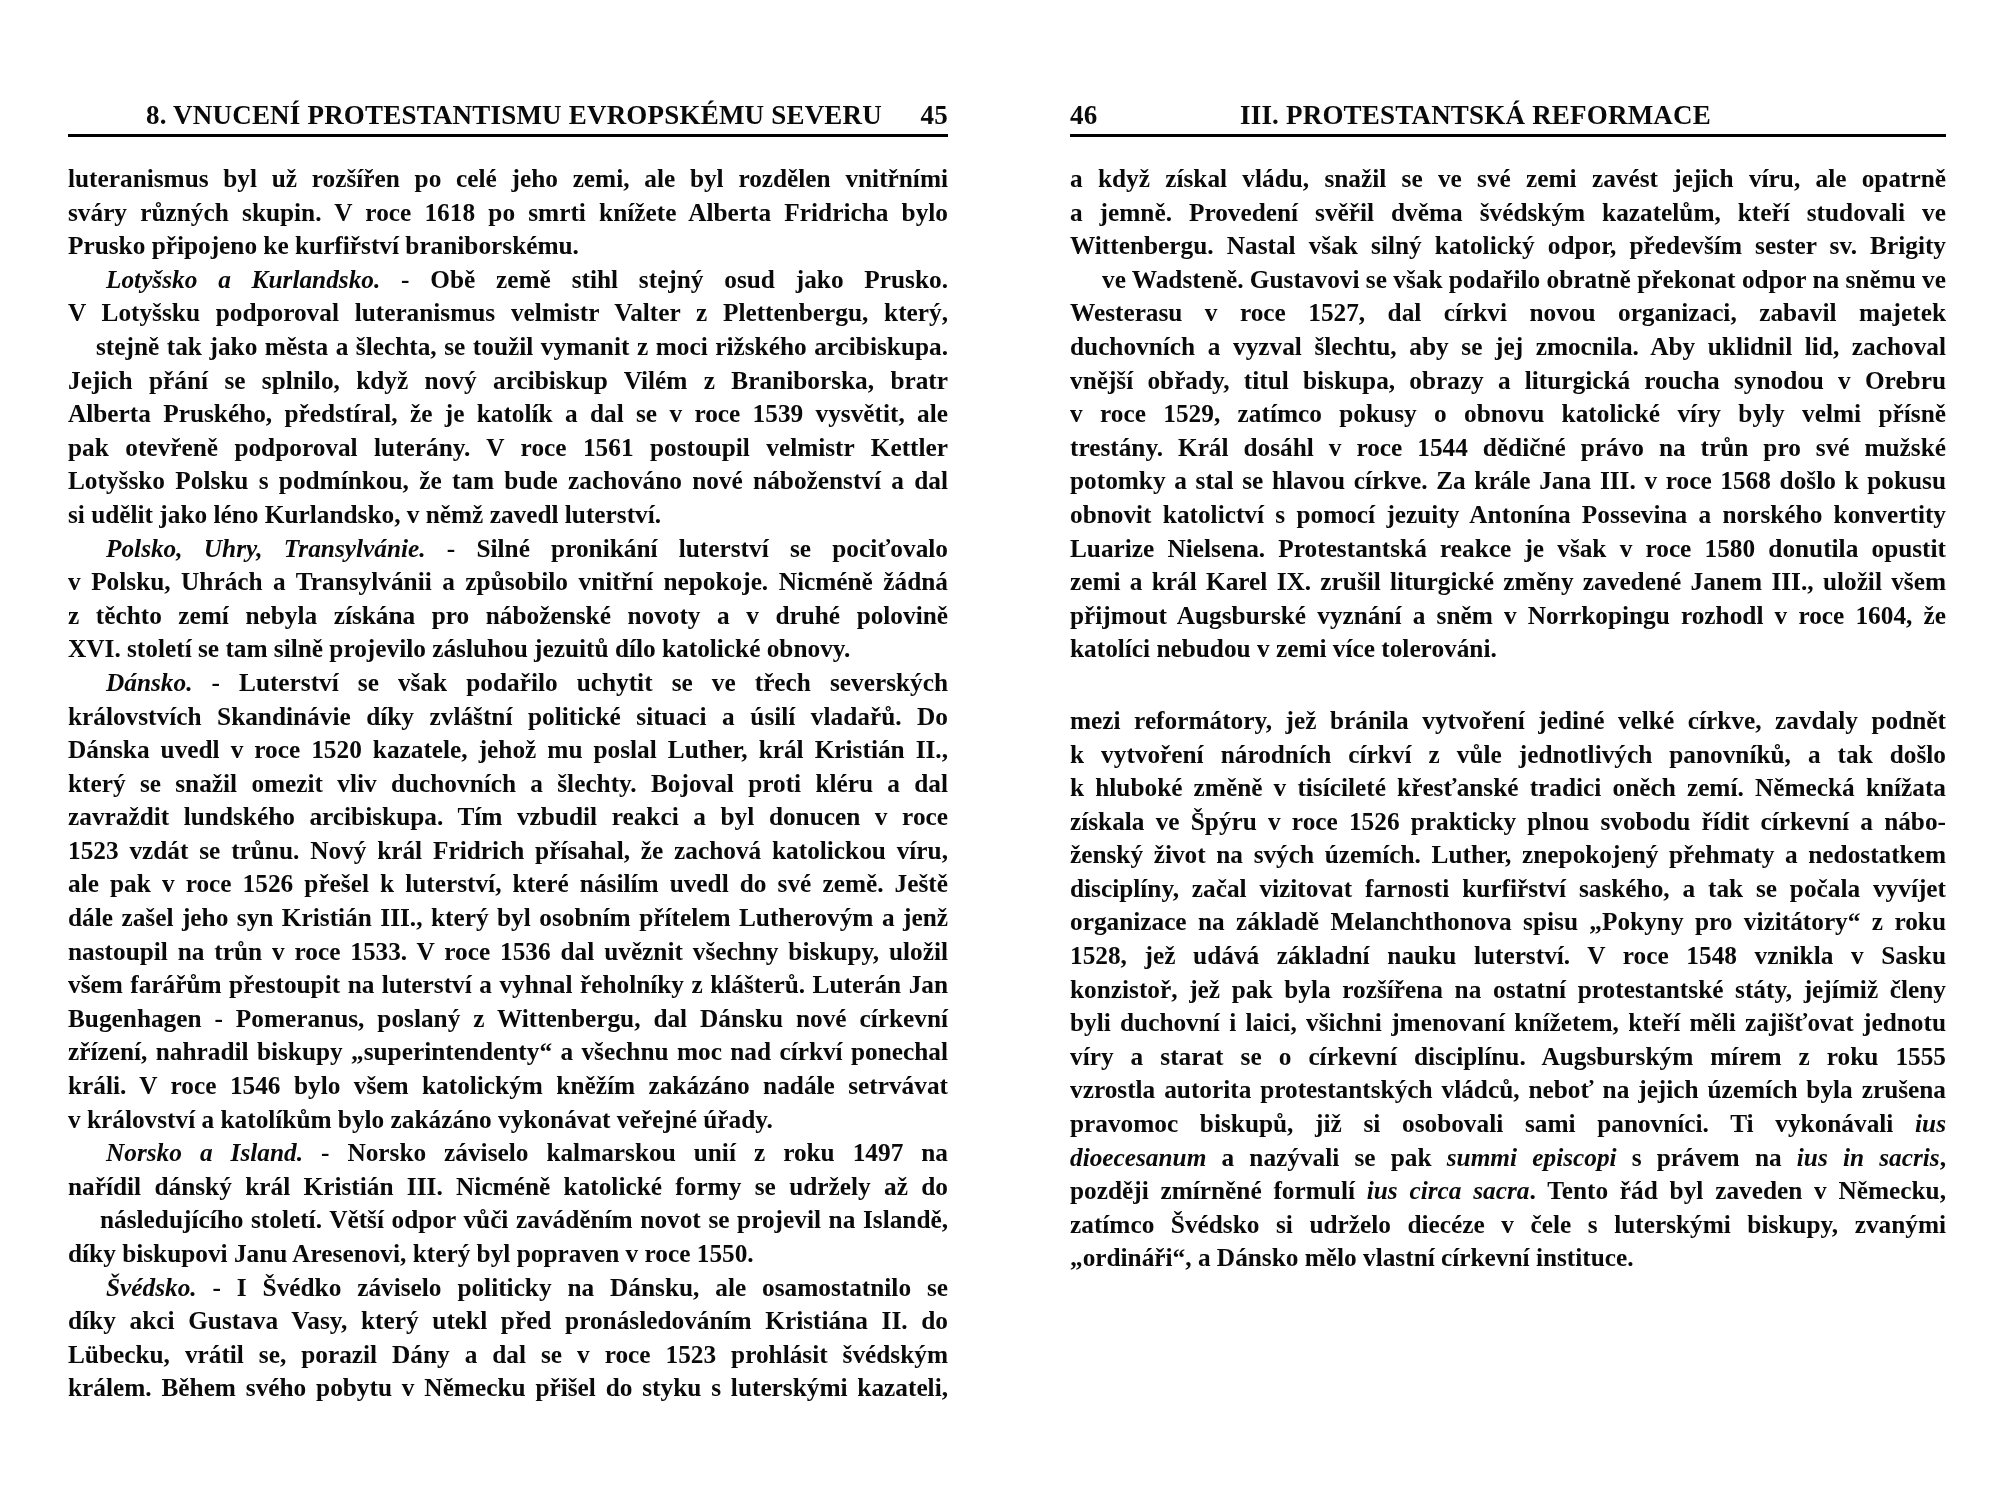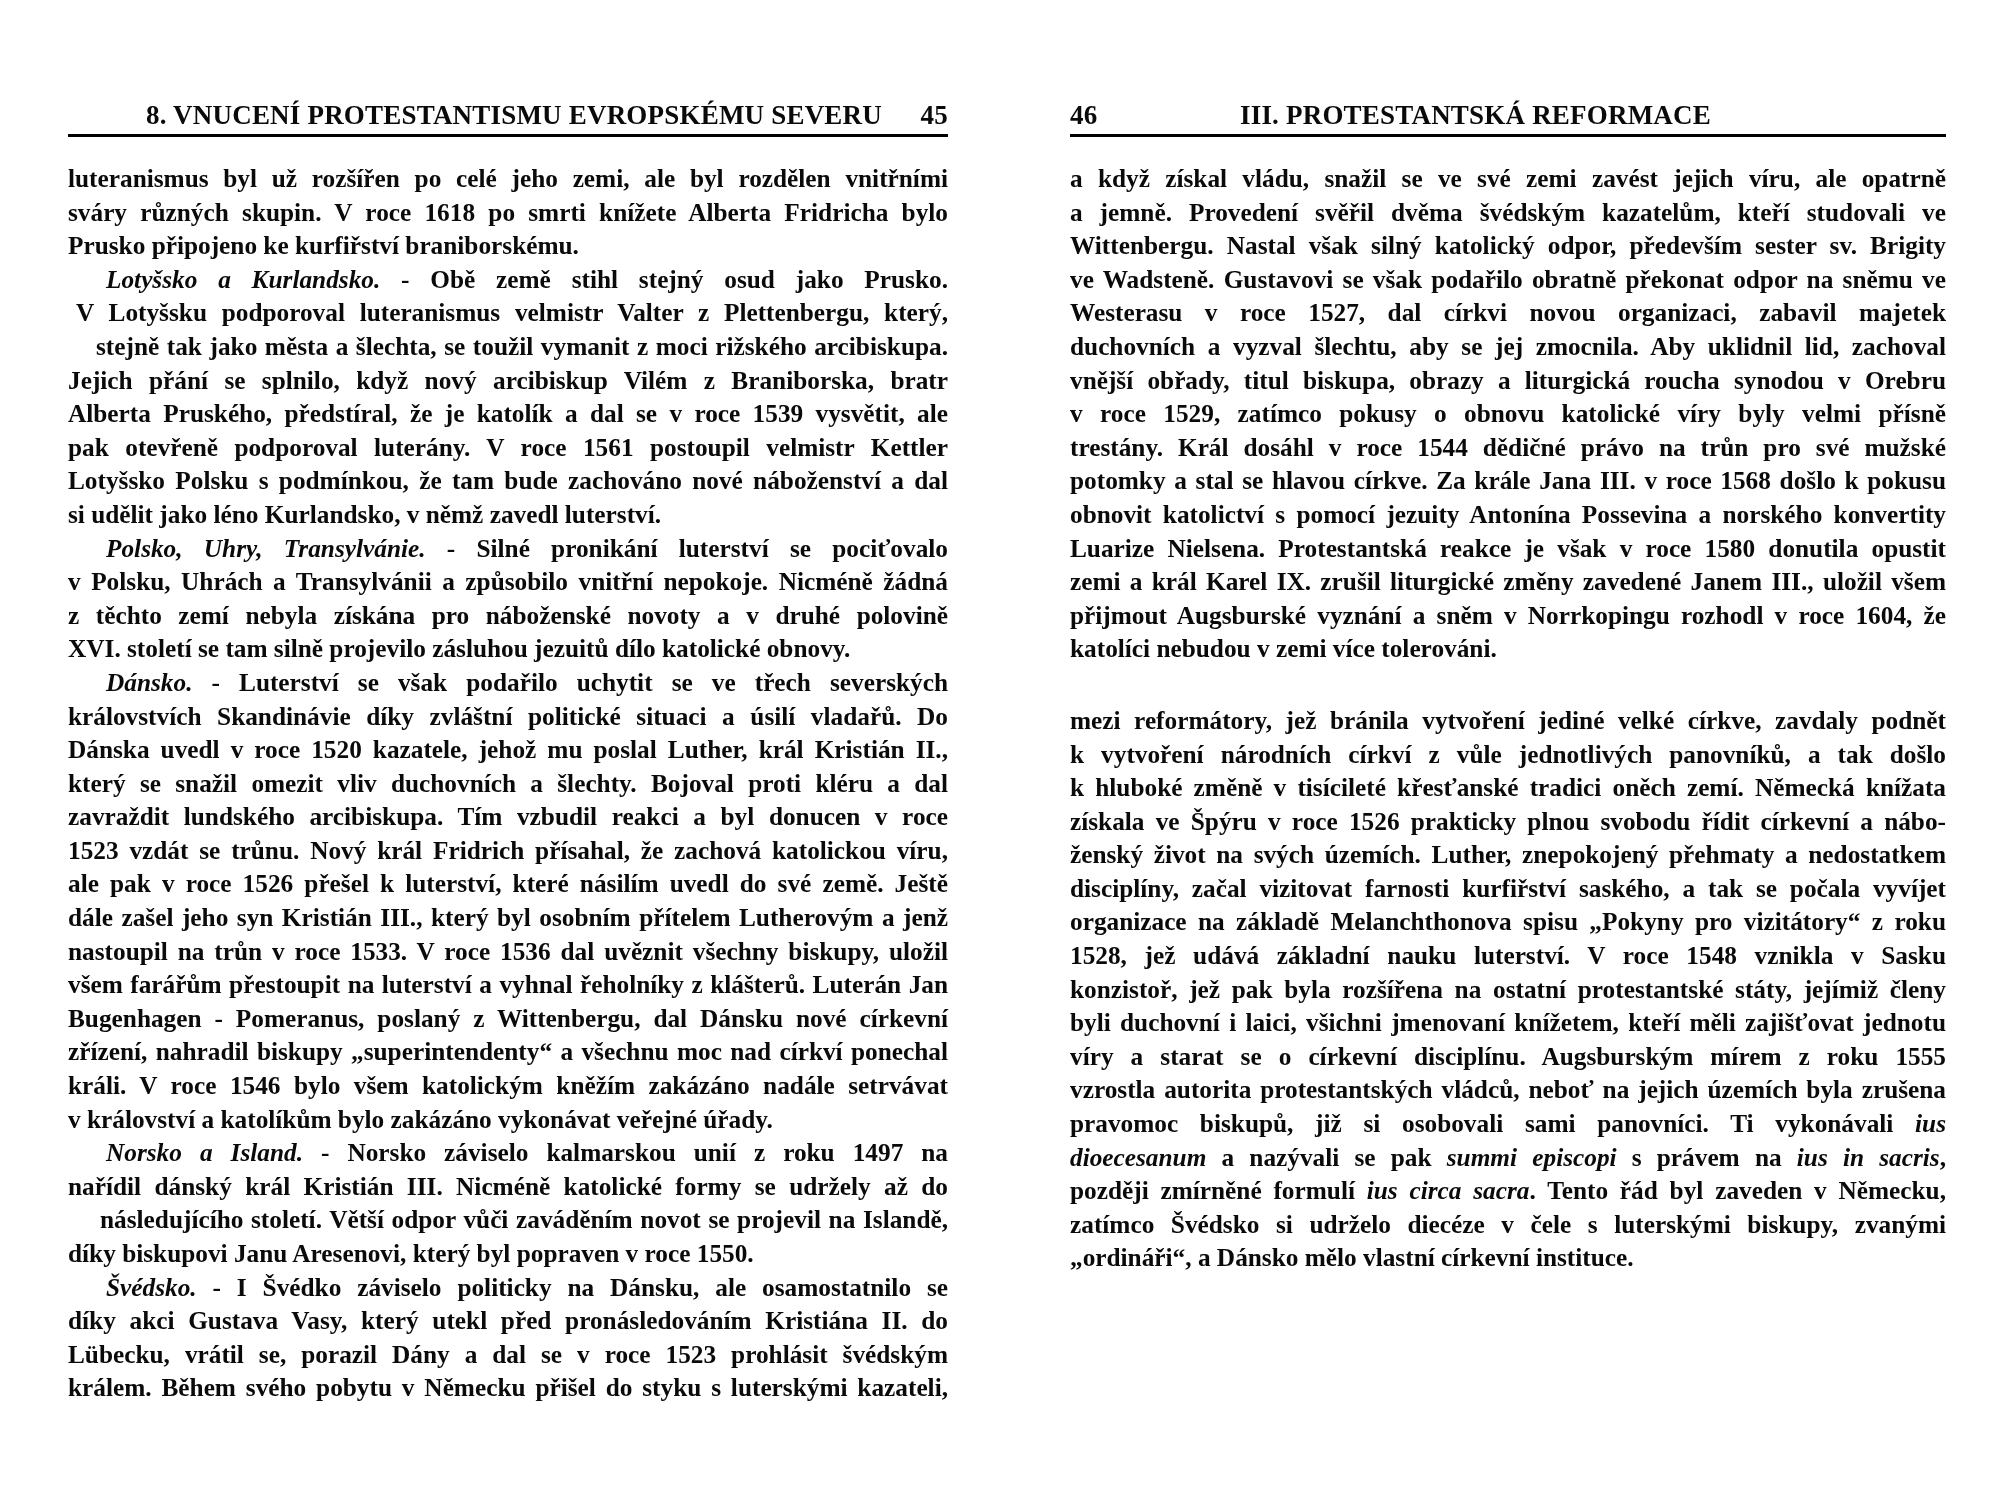--- a/index.html
+++ b/index.html
@@ -37,21 +37,21 @@
   </div>
   <div class="rule"></div>
   <div class="body" id="left-body">
       <div class="para">
         <span class="line" style="white-space: nowrap;"><span style="white-space: nowrap; word-spacing: 0px;"><span>luteranismus byl už rozšířen po celé jeho zemi, ale byl rozdělen vnitřními</span></span></span>
         <span class="line" style="white-space: nowrap;"><span style="white-space: nowrap; word-spacing: 0px;"><span>sváry různých skupin. V roce 1618 po smrti knížete Alberta Fridricha bylo</span></span></span>
         <span class="line last"><span>Prusko připojeno ke kurfiřství braniborskému.</span></span>
       </div>
       <div class="para">
         <span class="line indent" style="white-space: nowrap;"><span style="white-space: nowrap; word-spacing: 0px;"><span class="i">Lotyšsko a Kurlandsko.</span><span> - Obě země stihl stejný osud jako Prusko.</span></span></span>
-        <span class="line" style="white-space: nowrap; margin-left: 8px;"><span style="white-space: nowrap; word-spacing: 0px;"><span>V Lotyšsku podporoval luteranismus velmistr Valter z Plettenbergu, který,</span></span></span>
+        <span class="line" style="white-space: nowrap;"><span style="white-space: nowrap; word-spacing: 0px;"><span>V Lotyšsku podporoval luteranismus velmistr Valter z Plettenbergu, který,</span></span></span>
         <span class="line" style="white-space: nowrap; margin-left: 28px;"><span style="white-space: nowrap; word-spacing: 0px;"><span>stejně tak jako města a šlechta, se toužil vymanit z moci rižského arcibiskupa.</span></span></span>
         <span class="line" style="white-space: nowrap;"><span style="white-space: nowrap; word-spacing: 0px;"><span>Jejich přání se splnilo, když nový arcibiskup Vilém z Braniborska, bratr</span></span></span>
         <span class="line" style="white-space: nowrap;"><span style="white-space: nowrap; word-spacing: 0px;"><span>Alberta Pruského, předstíral, že je katolík a dal se v roce 1539 vysvětit, ale</span></span></span>
         <span class="line" style="white-space: nowrap;"><span style="white-space: nowrap; word-spacing: 0px;"><span>pak otevřeně podporoval luterány. V roce 1561 postoupil velmistr Kettler</span></span></span>
         <span class="line" style="white-space: nowrap;"><span style="white-space: nowrap; word-spacing: 0px;"><span>Lotyšsko Polsku s podmínkou, že tam bude zachováno nové náboženství a dal</span></span></span>
         <span class="line last"><span>si udělit jako léno Kurlandsko, v němž zavedl luterství.</span></span>
       </div>
       <div class="para">
         <span class="line indent" style="white-space: nowrap;"><span style="white-space: nowrap; word-spacing: 0px;"><span class="i">Polsko, Uhry, Transylvánie.</span><span> - Silné pronikání luterství se pociťovalo</span></span></span>
         <span class="line" style="white-space: nowrap;"><span style="white-space: nowrap; word-spacing: 0px;"><span>v Polsku, Uhrách a Transylvánii a způsobilo vnitřní nepokoje. Nicméně žádná</span></span></span>
@@ -93,21 +93,21 @@
   <div class="running-head">
     <span class="num">46</span>
     <span class="title">III. PROTESTANTSKÁ REFORMACE</span>
   </div>
   <div class="rule"></div>
   <div class="body" id="right-body">
       <div class="para">
         <span class="line" style="white-space: nowrap;"><span style="white-space: nowrap; word-spacing: 0px; margin-top: 36px;"><span>a když získal vládu, snažil se ve své zemi zavést jejich víru, ale opatrně</span></span></span>
         <span class="line" style="white-space: nowrap;"><span style="white-space: nowrap; word-spacing: 0px;"><span>a jemně. Provedení svěřil dvěma švédským kazatelům, kteří studovali ve</span></span></span>
         <span class="line" style="white-space: nowrap;"><span style="white-space: nowrap; word-spacing: 0px;"><span>Wittenbergu. Nastal však silný katolický odpor, především sester sv. Brigity</span></span></span>
-        <span class="line" style="white-space: nowrap;"><span style="white-space: nowrap; word-spacing: 0px;"><span>ve Wadsteně. Gustavovi se však podařilo obratně překonat odpor na sněmu ve</span></span></span>
+        <span class="line" style="white-space: nowrap;"><span style="white-space: nowrap; word-spacing: 0px; margin-left: 32px;"><span>ve Wadsteně. Gustavovi se však podařilo obratně překonat odpor na sněmu ve</span></span></span>
         <span class="line" style="white-space: nowrap;"><span style="white-space: nowrap; word-spacing: 0px;"><span>Westerasu v roce 1527, dal církvi novou organizaci, zabavil majetek</span></span></span>
         <span class="line" style="white-space: nowrap;"><span style="white-space: nowrap; word-spacing: 0px;"><span>duchovních a vyzval šlechtu, aby se jej zmocnila. Aby uklidnil lid, zachoval</span></span></span>
         <span class="line" style="white-space: nowrap;"><span style="white-space: nowrap; word-spacing: 0px;"><span>vnější obřady, titul biskupa, obrazy a liturgická roucha synodou v Orebru</span></span></span>
         <span class="line" style="white-space: nowrap;"><span style="white-space: nowrap; word-spacing: 0px;"><span>v roce 1529, zatímco pokusy o obnovu katolické víry byly velmi přísně</span></span></span>
         <span class="line" style="white-space: nowrap;"><span style="white-space: nowrap; word-spacing: 0px;"><span>trestány. Král dosáhl v roce 1544 dědičné právo na trůn pro své mužské</span></span></span>
         <span class="line" style="white-space: nowrap;"><span style="white-space: nowrap; word-spacing: 0px;"><span>potomky a stal se hlavou církve. Za krále Jana III. v roce 1568 došlo k pokusu</span></span></span>
         <span class="line" style="white-space: nowrap;"><span style="white-space: nowrap; word-spacing: 0px;"><span>obnovit katolictví s pomocí jezuity Antonína Possevina a norského konvertity</span></span></span>
         <span class="line" style="white-space: nowrap;"><span style="white-space: nowrap; word-spacing: 0px;"><span>Luarize Nielsena. Protestantská reakce je však v roce 1580 donutila opustit</span></span></span>
         <span class="line" style="white-space: nowrap;"><span style="white-space: nowrap; word-spacing: 0px;"><span>zemi a král Karel IX. zrušil liturgické změny zavedené Janem III., uložil všem</span></span></span>
         <span class="line" style="white-space: nowrap;"><span style="white-space: nowrap; word-spacing: 0px;"><span>přijmout Augsburské vyznání a sněm v Norrkopingu rozhodl v roce 1604, že</span></span></span>

